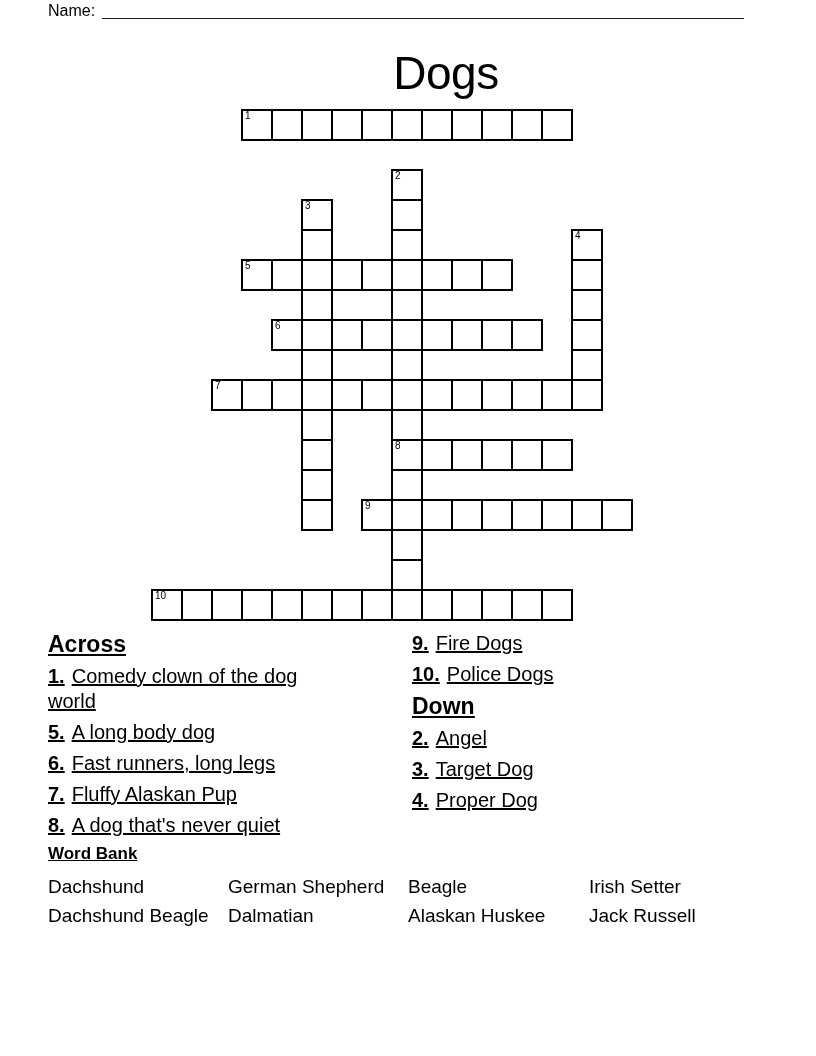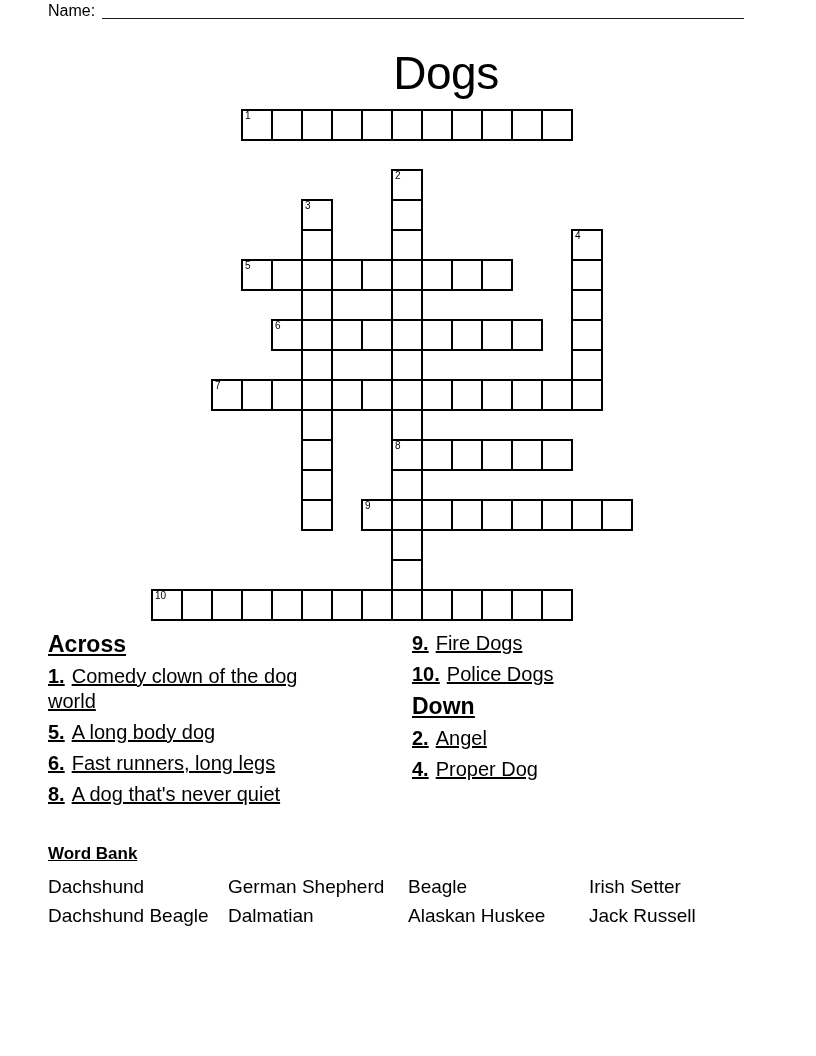--- a/index.html
+++ b/index.html
@@ -217,32 +217,34 @@
       <div class="cell" style="left: 511px; top: 589px;"></div>
       <div class="cell" style="left: 541px; top: 589px;"></div>
     </div>
 
   <div class="clues-col" id="clues-left">
     <div class="clue-heading">Across</div>
     <div id="across-left">
         <div class="clue"><span class="clue-num">1.</span><span>Comedy clown of the dog world</span></div>
         <div class="clue"><span class="clue-num">5.</span><span>A long body dog</span></div>
         <div class="clue"><span class="clue-num">6.</span><span>Fast runners, long legs</span></div>
+        <div class="clue"><span class="clue-num">7.</span><span>Fluffy Alaskan Pup</span></div>
         <div class="clue"><span class="clue-num">8.</span><span>A dog that's never quiet</span></div>
       </div>
   </div>
 
   <div class="clues-col" id="clues-right">
     <div id="across-right">
         <div class="clue"><span class="clue-num">9.</span><span>Fire Dogs</span></div>
         <div class="clue"><span class="clue-num">10.</span><span>Police Dogs</span></div>
       </div>
     <div class="clue-heading down-heading">Down</div>
     <div id="down-items">
         <div class="clue"><span class="clue-num">2.</span><span>Angel</span></div>
+        <div class="clue"><span class="clue-num">3.</span><span>Target Dog</span></div>
         <div class="clue"><span class="clue-num">4.</span><span>Proper Dog</span></div>
       </div>
   </div>
 
   <div class="wordbank">
     <div class="wb-heading">Word Bank</div>
     <div class="wb-grid" id="wb-grid">
         <div class="wb-item">Dachshund</div>
         <div class="wb-item">German Shepherd</div>
         <div class="wb-item">Beagle</div>

